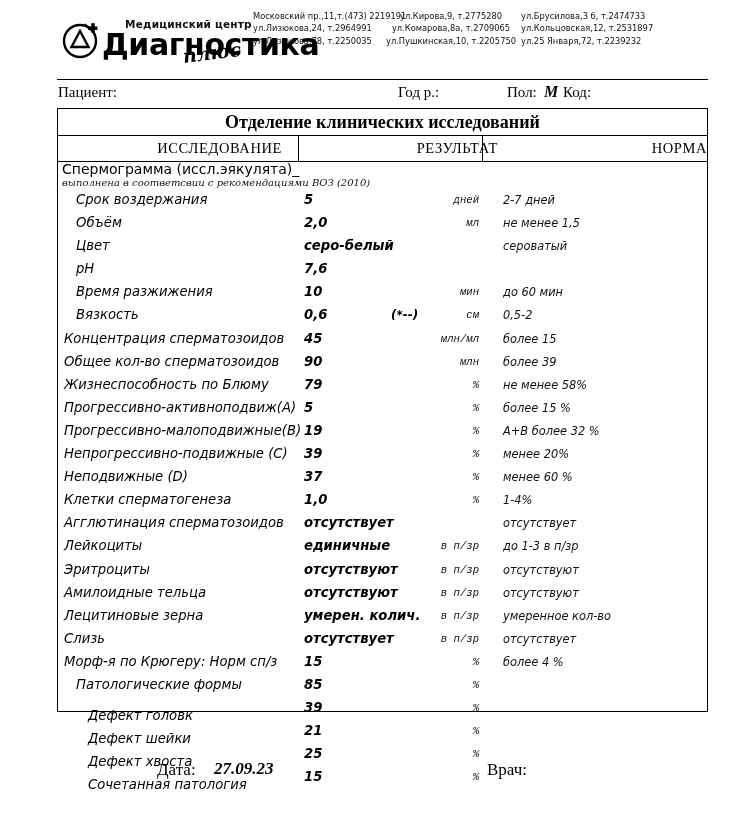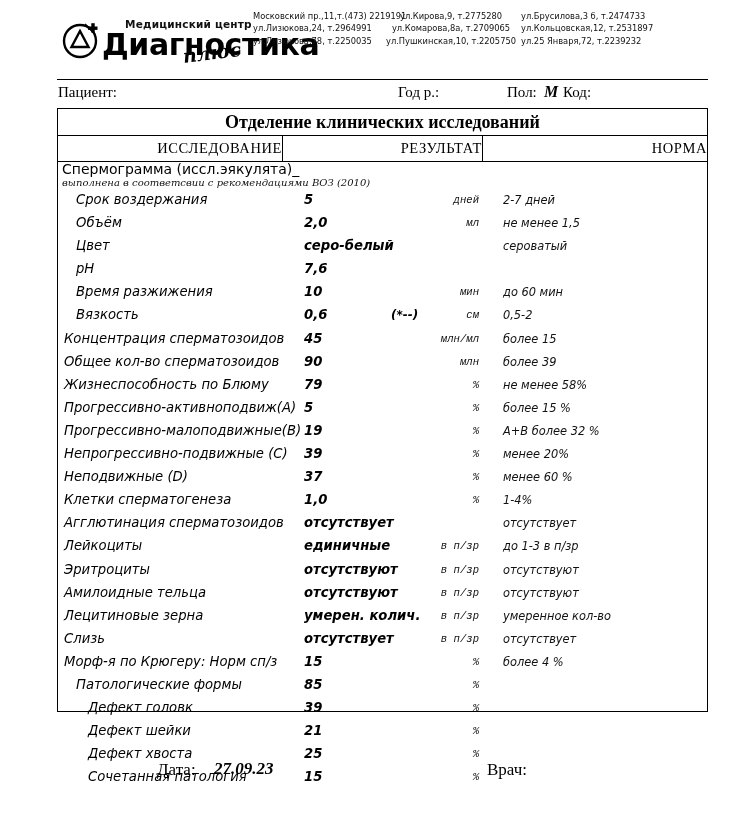--- a/index.html
+++ b/index.html
@@ -71,21 +71,21 @@
   }
   .t-head{
     position:absolute;left:0;top:27px;width:100%;height:26px;
     border-bottom:1.3px solid #000;box-sizing:border-box;
   }
   .t-head .cell{
     position:absolute;top:0;height:25px;line-height:25px;
     text-align:right;font-size:14.5px;letter-spacing:.6px;
   }
   .t-head .c-issled{left:0;width:224px;}
-  .t-head .c-rez{left:224px;width:200px;border-left:1.3px solid #000;box-sizing:border-box;padding-left:6px;}
+  .t-head .c-rez{left:240px;width:200px;border-left:1.3px solid #000;box-sizing:border-box;padding-left:6px;}
   .t-head .c-norm{left:424px;width:225px;border-left:1.3px solid #000;box-sizing:border-box;}
 
   .t-body{position:absolute;left:0;top:53px;width:100%;}
 
   .section-head{position:relative;height:28px;}
   .section-head .s-title{
     position:absolute;left:4px;top:-1px;
     font-family:"DejaVu Sans", sans-serif;
     font-size:14px;color:#000;
   }
@@ -96,21 +96,21 @@
   }
 
   .row{position:relative;height:23.1px;}
   .row .lbl{
     position:absolute;top:2px;
     font-family:"DejaVu Sans", sans-serif;
     font-style:italic;font-size:13.2px;color:#000;white-space:nowrap;
   }
   .row.ind0 .lbl{left:6px;}
   .row.ind1 .lbl{left:18px;}
-  .row.ind2 .lbl{left:30px;}
+  .row.ind2 .lbl{left:30px;margin-top:8px;}
   .row .val{
     position:absolute;left:246px;top:2px;
     font-family:"DejaVu Sans", sans-serif;
     font-style:italic;font-weight:bold;font-size:13.2px;color:#000;white-space:nowrap;
   }
   .row .note{
     position:absolute;left:333px;top:3px;
     font-family:"DejaVu Sans", sans-serif;
     font-style:italic;font-weight:bold;font-size:12px;color:#000;
   }

